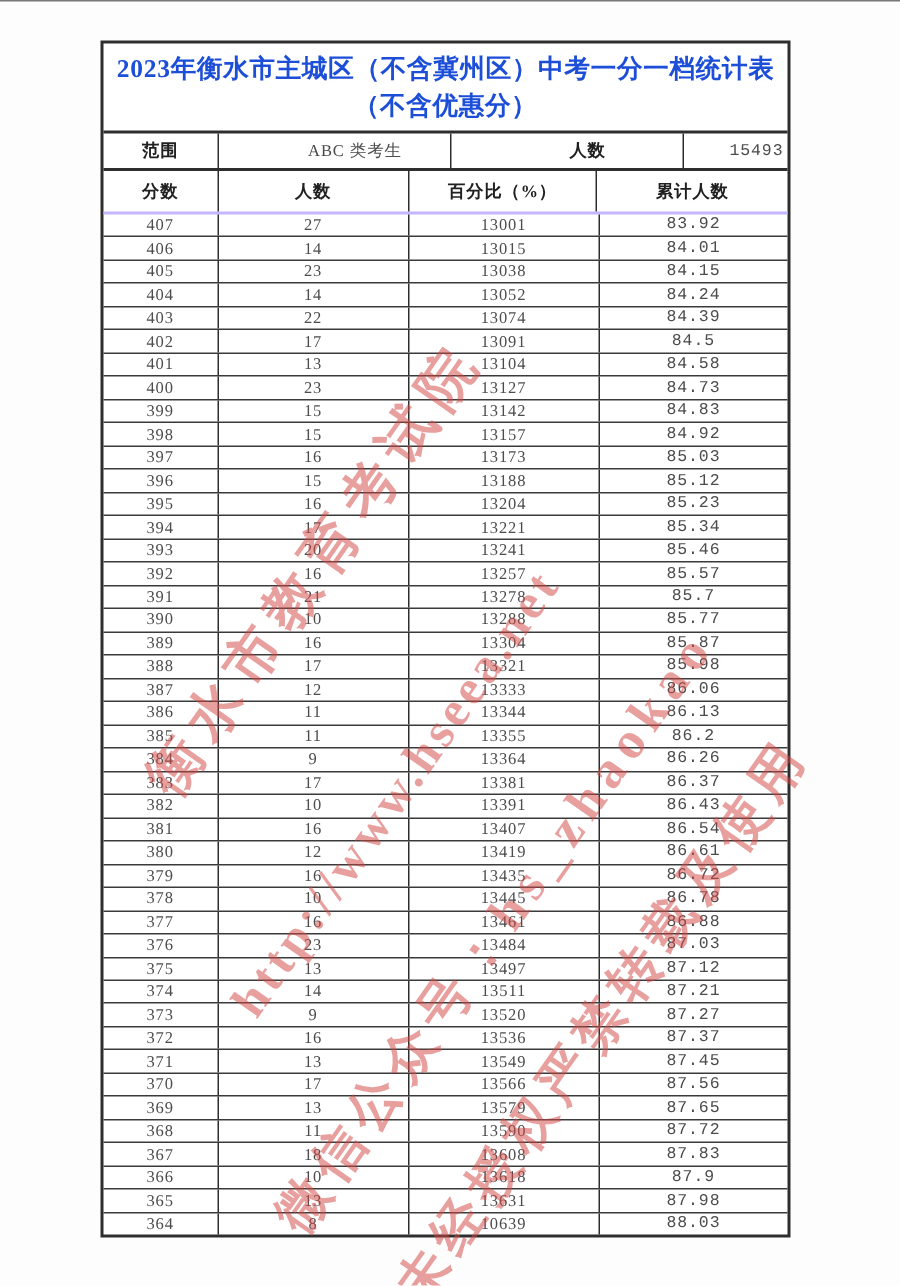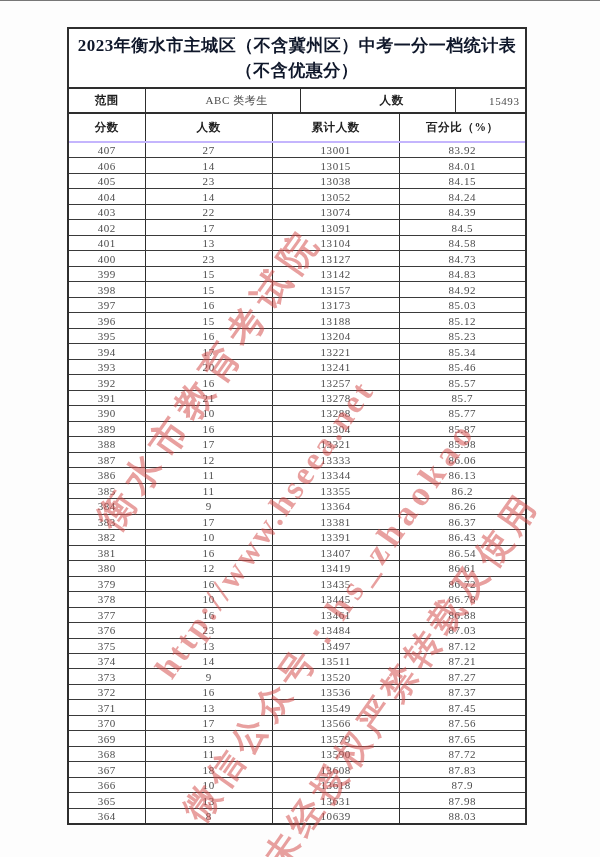--- a/index.html
+++ b/index.html
@@ -11,32 +11,32 @@
   .top-hairline{position:absolute;left:0;top:0;width:600px;height:1px;background:#777;}
   
   .sheet{
     position:absolute;left:67px;top:27px;width:460px;height:798px;
     border:2px solid #2e2e2e;box-sizing:border-box;background:#fff;
     display:flex;flex-direction:column;
   }
   .title{
     height:58px;flex:0 0 58px;border-bottom:2px solid #2e2e2e;
     display:flex;flex-direction:column;justify-content:center;align-items:center;
-    font-size:17px;font-weight:bold;color:#0f172a;line-height:1.5;
+    font-size:17px;font-weight:bold;color:#1d4ed8;line-height:1.5;
     letter-spacing:.5px;text-align:left;
   }
   .row{display:flex;flex-direction:row;align-items:stretch;}
   .meta{height:23px;flex:0 0 23px;border-bottom:2px solid #2e2e2e;gap:28px;}
   .head{height:27px;flex:0 0 27px;border-bottom:2px solid #c4b5fd;}
   .cell{
     display:flex;align-items:center;justify-content:center;
     box-sizing:border-box;border-right:1px solid #2e2e2e;
     font-size:11px;color:#4c4c4c;letter-spacing:.6px;white-space:nowrap;
   }
-  .cell:last-child{border-right:none;}
+  .cell:last-child{border-right:none;font-family:Liberation Mono, monospace;}
   .c1{width:16.8%;} .c2{width:27.9%;} .c3{width:27.8%;} .c4{flex:1;}
   .bold{font-weight:bold;color:#202020;font-size:11.5px;}
   .tbody{flex:1;display:flex;flex-direction:column;}
   .tbody .row{flex:1;border-bottom:1px solid #3a3a3a;}
   .tbody .row:last-child{border-bottom:none;}
   
   .wm{
     position:absolute;z-index:5;pointer-events:none;
     color:rgba(211,72,70,0.52);
     transform-origin:0 0;transform:rotate(-55deg);
@@ -62,22 +62,22 @@
   <div class="row meta">
     <div class="cell c1 bold">范围</div>
     <div class="cell c2">ABC 类考生</div>
     <div class="cell c3 bold">人数</div>
     <div class="cell c4">15493</div>
   </div>
 
   <div class="row head">
     <div class="cell c1 bold">分数</div>
     <div class="cell c2 bold">人数</div>
+    <div class="cell c4 bold">百分比（%）</div>
     <div class="cell c3 bold">累计人数</div>
-    <div class="cell c4 bold">百分比（%）</div>
   </div>
 
   <div class="tbody" id="rows">
       <div class="row">
         <div class="cell c1">407</div>
         <div class="cell c2">27</div>
         <div class="cell c3">13001</div>
         <div class="cell c4">83.92</div>
       </div>
       <div class="row">

